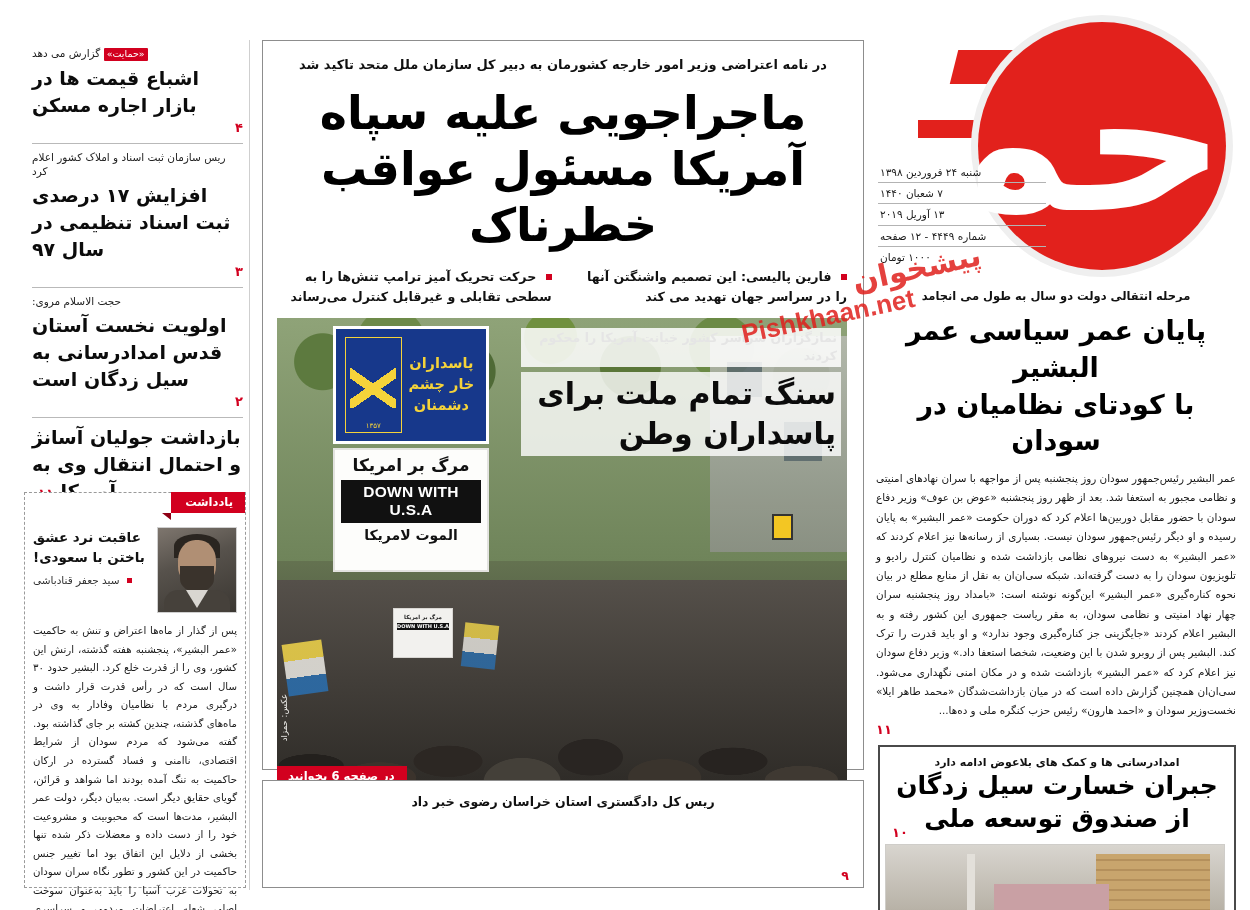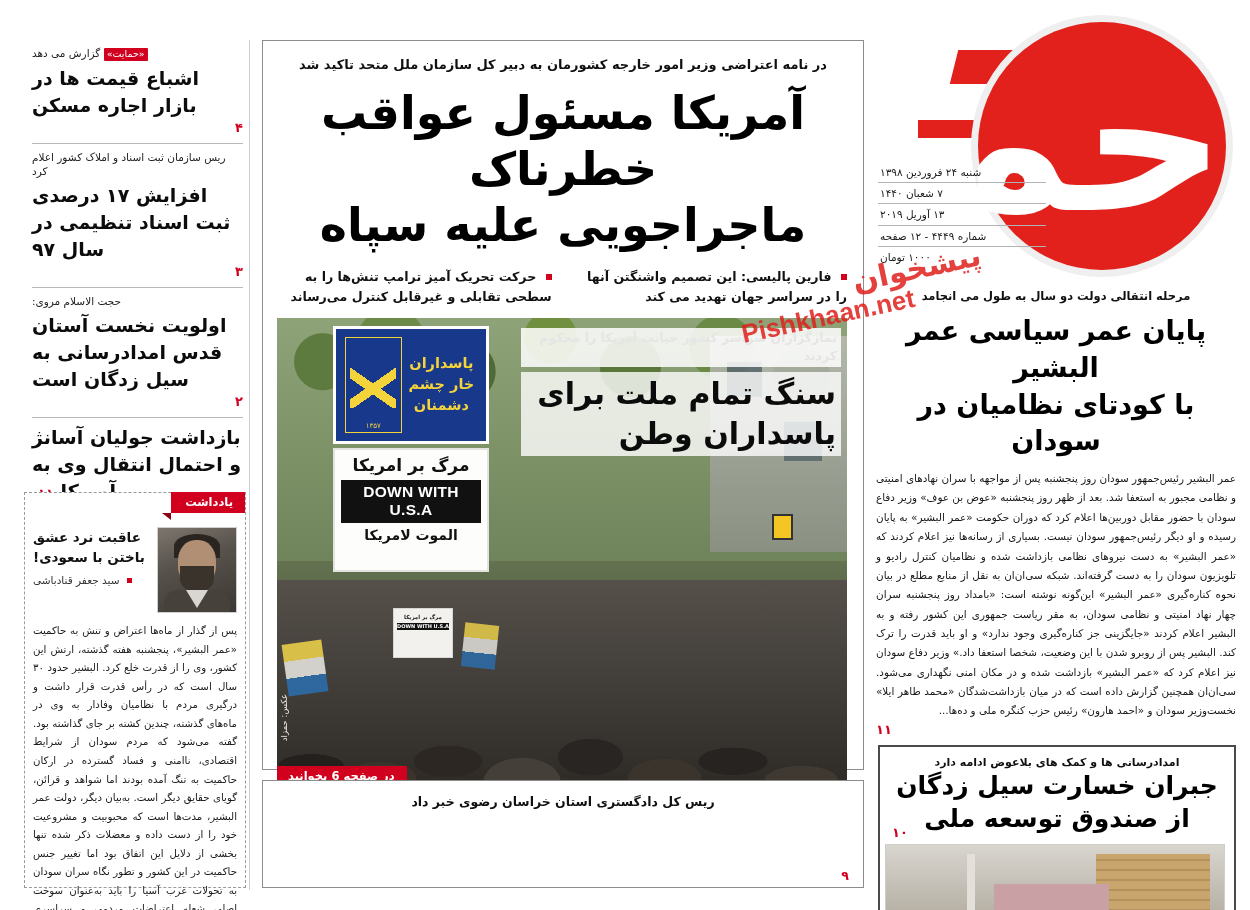--- a/index.html
+++ b/index.html
@@ -365,22 +365,22 @@
       </div>
       <div class="note-body">پس از گذار از ماه‌ها اعتراض و تنش به حاکمیت «عمر البشیر»، پنجشنبه هفته گذشته، ارتش این کشور، وی را از قدرت خلع کرد. البشیر حدود ۳۰ سال است که در رأس قدرت قرار داشت و درگیری مردم با نظامیان وفادار به وی در ماه‌های گذشته، چندین کشته بر جای گذاشته بود. گفته می‌شود که مردم سودان از شرایط اقتصادی، ناامنی و فساد گسترده در ارکان حاکمیت به تنگ آمده بودند اما شواهد و قرائن، گویای حقایق دیگر است. به‌بیان دیگر، دولت عمر البشیر، مدت‌ها است که محبوبیت و مشروعیت خود را از دست داده و معضلات ذکر شده تنها بخشی از دلایل این اتفاق بود اما تغییر جنس حاکمیت در این کشور و تطور نگاه سران سودان به تحولات غرب آسیا را باید به‌عنوان سوخت اصلی شعله اعتراضات مردمی و سراسری عنوان کرد. سودان پس از به قدرت رسیدن عمر البشیر، ماهیتی مبتنی بر گرایشات اسلامی -اخوانی داشت و رویکردی...</div>
 
     </div>
 
     <div class="center">
 
       <div class="lead-block">
         <div class="lead-kicker">در نامه اعتراضی وزیر امور خارجه کشورمان به دبیر کل سازمان ملل متحد تاکید شد</div>
         <div class="lead-title">
+          <div>ماجراجویی علیه سپاه</div>
           <div>آمریکا مسئول عواقب خطرناک</div>
-          <div>ماجراجویی علیه سپاه</div>
         </div>
 
         <div class="lead-subs">
           <div class="sub">
             <span class="sq"></span>
             <span>فارین پالیسی: این تصمیم واشنگتن آنها را در سراسر جهان تهدید می کند</span>
           </div>
           <div class="sub">
             <span class="sq"></span>
             <span>حرکت تحریک آمیز ترامپ تنش‌ها را به سطحی تقابلی و غیرقابل کنترل می‌رساند</span>

